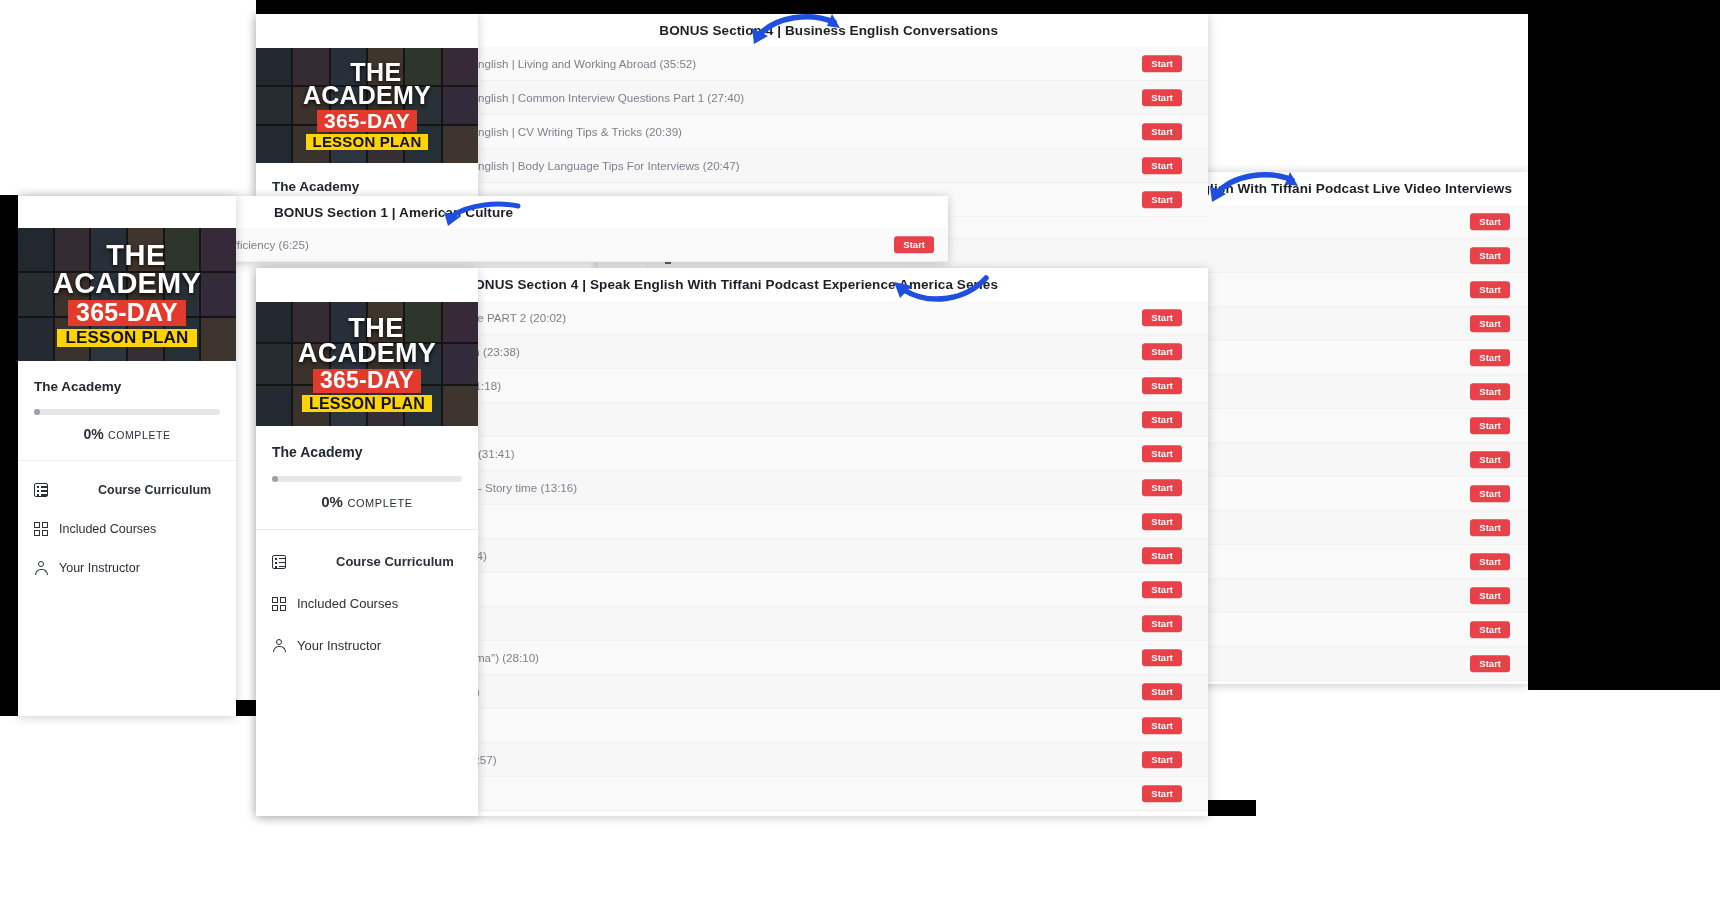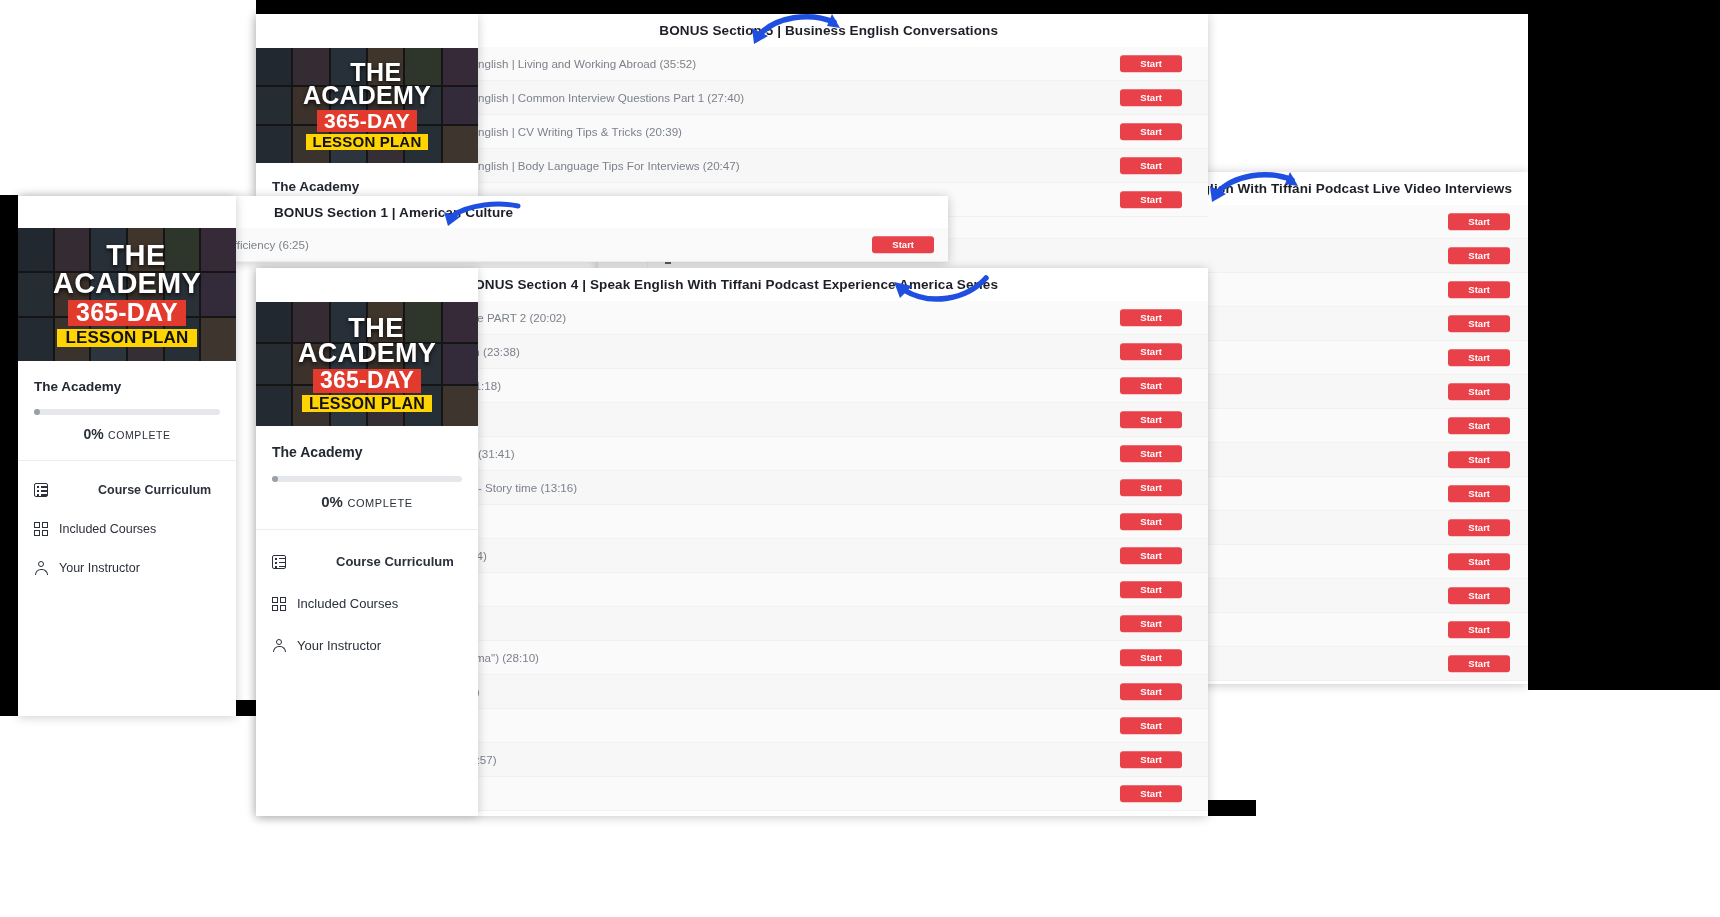--- a/index.html
+++ b/index.html
@@ -53,21 +53,21 @@
     content:"";position:absolute;left:2.5px;bottom:-3.6px;width:6px;height:1.5px;background:#5a5f68;
   }
   .rlabel{
     margin-left:14px;font-size:11.6px;color:#7c818a;white-space:nowrap;
     overflow:hidden;text-overflow:clip;
   }
   .start{
     position:absolute;right:14px;top:50%;transform:translateY(-50%);
     background:#e8414a;color:#ffffff;border:none;border-radius:3px;
     font-size:9.5px;font-weight:bold;font-family:"Liberation Sans",sans-serif;
-    padding:4px 20px;line-height:1;cursor:pointer;
+    padding:4px 9px;line-height:1;cursor:pointer;
   }
 
   
   .sidebar{position:absolute;background:#ffffff;box-shadow:0 1px 10px rgba(0,0,0,.20);}
   .sb-topbar{height:26px;background:#ffffff;}
   .course-img{
     position:relative;width:100%;background:#151515;overflow:hidden;
     display:flex;flex-direction:column;align-items:center;justify-content:center;
   }
   .thumbs{position:absolute;inset:0;display:grid;gap:2px;opacity:.62;}
@@ -244,21 +244,21 @@
         <span class="divider" style="height: 34px;"></span>
         <span class="vicon"></span>
         <span class="rlabel">Live Video Interview (20:28)</span>
         <button class="start" style="right: 18px;">Start</button>
       </div>
     </div>
 </div>
 
 <div class="panel" id="panel-s2" style="left:256px;top:14px;width:952px;height:180px;">
   <div class="sec-head" style="height:33px;padding-right:210px;">
-    <span>BONUS Section 5 | Business English Conversations</span>
+    <span>BONUS Section 4 | Business English Conversations</span>
   </div>
   <div class="rows" id="rows-s2">
       <div class="row" style="height: 34px;">
         <span class="circle"></span>
         <span class="divider" style="height: 34px;"></span>
         <span class="vicon"></span>
         <span class="rlabel">Episode 071 : Business English | Living and Working Abroad (35:52)</span>
         <button class="start" style="right: 26px;">Start</button>
       </div>
       <div class="row" style="height: 34px;">

